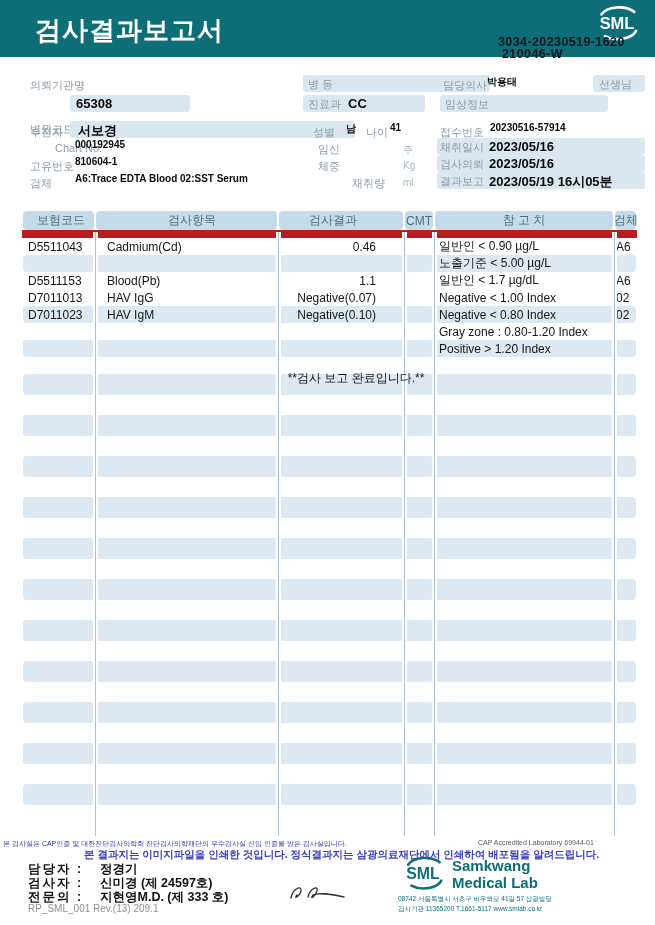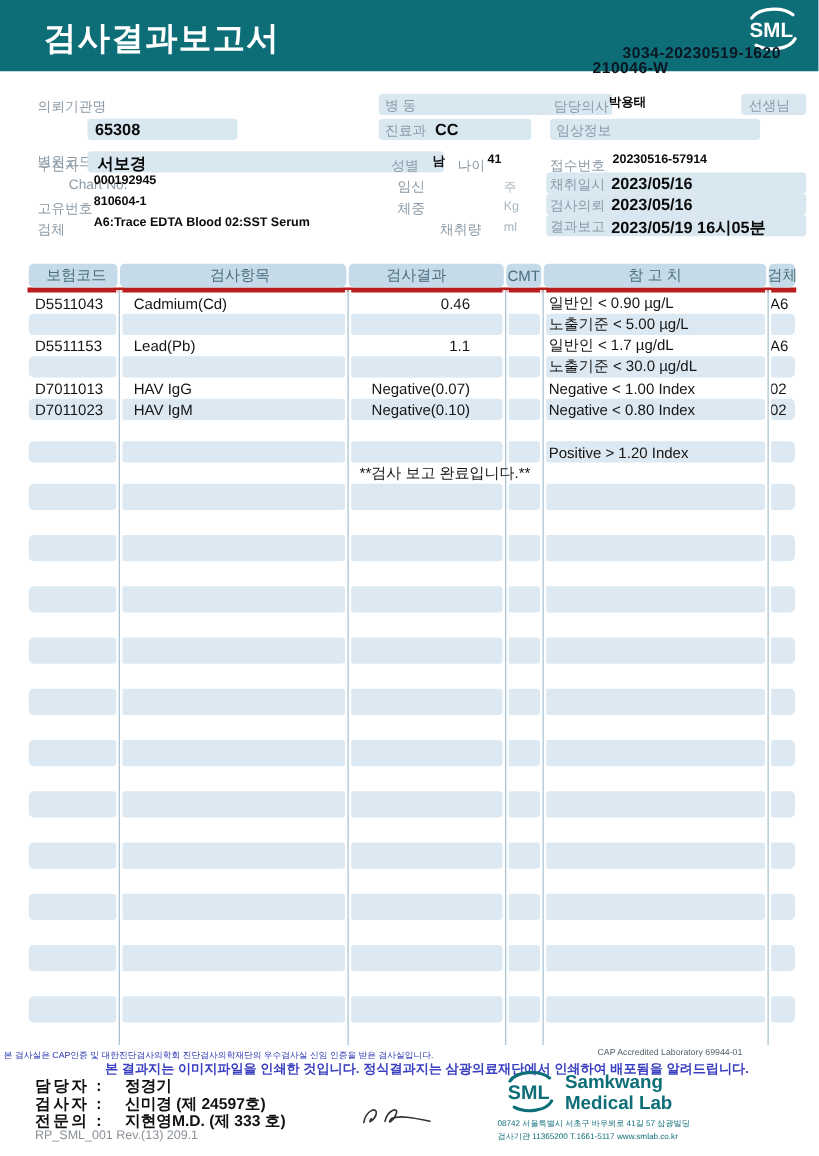--- a/index.html
+++ b/index.html
@@ -12,21 +12,21 @@
   .logo-white{position:absolute;right:12px;top:3px;}
   
   .lbl{position:absolute;font-size:11px;color:#8b9aa6;white-space:nowrap;}
   .val{position:absolute;font-size:10px;font-weight:bold;color:#0a0a0a;white-space:nowrap;}
   .unit{position:absolute;font-size:10px;color:#a9b6bf;white-space:nowrap;}
   .bar{position:absolute;height:17px;background:#d9e7f1;border-radius:3px;}
   .bar .inlbl{font-size:11px;color:#8b9aa6;position:absolute;top:2px;white-space:nowrap;}
   .bar .inval{font-size:13px;font-weight:bold;color:#0a0a0a;position:absolute;top:1px;white-space:nowrap;}
   
   .grid{position:absolute;left:22px;top:211px;width:615px;height:625px;}
-  .thead{display:flex;height:19px;border-bottom:4px solid #b91c1c;}
+  .thead{display:flex;height:19px;border-bottom:8px solid #b91c1c;}
   .thead .cell{background:#c6dbe9;border-radius:4px;justify-content:center;
                color:#4a6d7c;font-size:12px;}
   .trow{display:flex;height:17px;}
   .trow.filler{height:20.5px;}
   .cell{height:100%;display:flex;align-items:center;box-sizing:border-box;
         font-size:12px;color:#151515;white-space:nowrap;margin:0 1px;overflow:visible;}
   .c1{width:71px;padding-left:5px;}
   .c2{width:181px;padding-left:11px;}
   .c3{width:124px;justify-content:flex-end;padding-right:27px;}
   .c4{width:28px;justify-content:center;}
@@ -55,21 +55,21 @@
   <div class="header-band">
     <div class="report-title">검사결과보고서</div>
     <div class="logo-white">
       <svg width="52" height="42" viewBox="0 0 60 48">
         <path d="M12 13 A22 13 0 0 1 50 10" fill="none" stroke="#fff" stroke-width="3" stroke-linecap="round"></path>
         <path d="M52 32 A22 13 0 0 1 16 38" fill="none" stroke="#fff" stroke-width="3" stroke-linecap="round"></path>
         <text x="30" y="30" text-anchor="middle" font-size="19" font-weight="bold" fill="#fff" font-family="Liberation Sans, sans-serif">SML</text>
       </svg>
     </div>
     <div class="docno" style="left:498px;top:35px;">3034-20230519-1620</div>
-    <div class="docno" style="left:474px;top:47px;">210046-W</div>
+    <div class="docno" style="left:502px;top:47px;">210046-W</div>
   </div>
 
   <span class="lbl" style="left:30px;top:78px;">의뢰기관명</span>
   <div class="bar" style="left:303px;top:75px;width:187px;">
     <span class="inlbl" style="left:5px;">병  동</span>
     <span class="inval" style="left:55px;"></span>
   </div>
   <span class="lbl" style="left:443px;top:78px;">담당의사</span>
   <span class="val" style="left:487px;top:75px;">박용태</span>
   <div class="bar" style="left:593px;top:75px;width:52px;">
@@ -148,33 +148,25 @@
         <div class="trow stripe">
       <div class="cell c1"></div>
       <div class="cell c2"></div>
       <div class="cell c3"></div>
       <div class="cell c4"></div>
       <div class="cell c5">노출기준 &lt; 5.00 µg/L</div>
       <div class="cell c6"></div>
     </div>
         <div class="trow">
       <div class="cell c1">D5511153</div>
-      <div class="cell c2">Lead(Pb)</div>
+      <div class="cell c2">Blood(Pb)</div>
       <div class="cell c3">1.1</div>
       <div class="cell c4"></div>
       <div class="cell c5">일반인 &lt; 1.7 µg/dL</div>
       <div class="cell c6">A6</div>
-    </div>
-        <div class="trow stripe">
-      <div class="cell c1"></div>
-      <div class="cell c2"></div>
-      <div class="cell c3"></div>
-      <div class="cell c4"></div>
-      <div class="cell c5">노출기준 &lt; 30.0 µg/dL</div>
-      <div class="cell c6"></div>
     </div>
         <div class="trow">
       <div class="cell c1">D7011013</div>
       <div class="cell c2">HAV IgG</div>
       <div class="cell c3">Negative(0.07)</div>
       <div class="cell c4"></div>
       <div class="cell c5">Negative &lt; 1.00 Index</div>
       <div class="cell c6">02</div>
     </div>
         <div class="trow stripe">
@@ -183,20 +175,21 @@
       <div class="cell c3">Negative(0.10)</div>
       <div class="cell c4"></div>
       <div class="cell c5">Negative &lt; 0.80 Index</div>
       <div class="cell c6">02</div>
     </div>
         <div class="trow">
       <div class="cell c1"></div>
       <div class="cell c2"></div>
       <div class="cell c3"></div>
       <div class="cell c4"></div>
+      <div class="cell c5">Gray zone : 0.80-1.20 Index</div>
       <div class="cell c6"></div>
     </div>
         <div class="trow stripe">
       <div class="cell c1"></div>
       <div class="cell c2"></div>
       <div class="cell c3"></div>
       <div class="cell c4"></div>
       <div class="cell c5">Positive &gt; 1.20 Index</div>
       <div class="cell c6"></div>
     </div>

